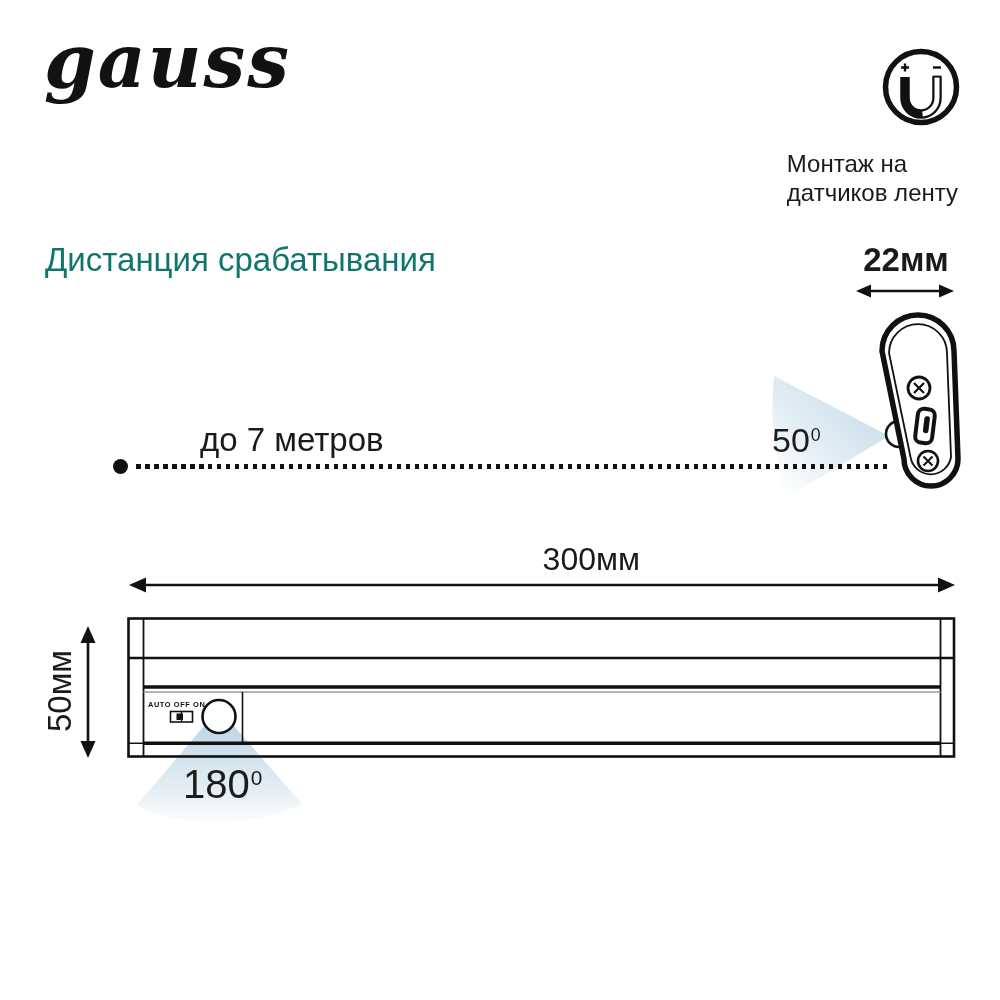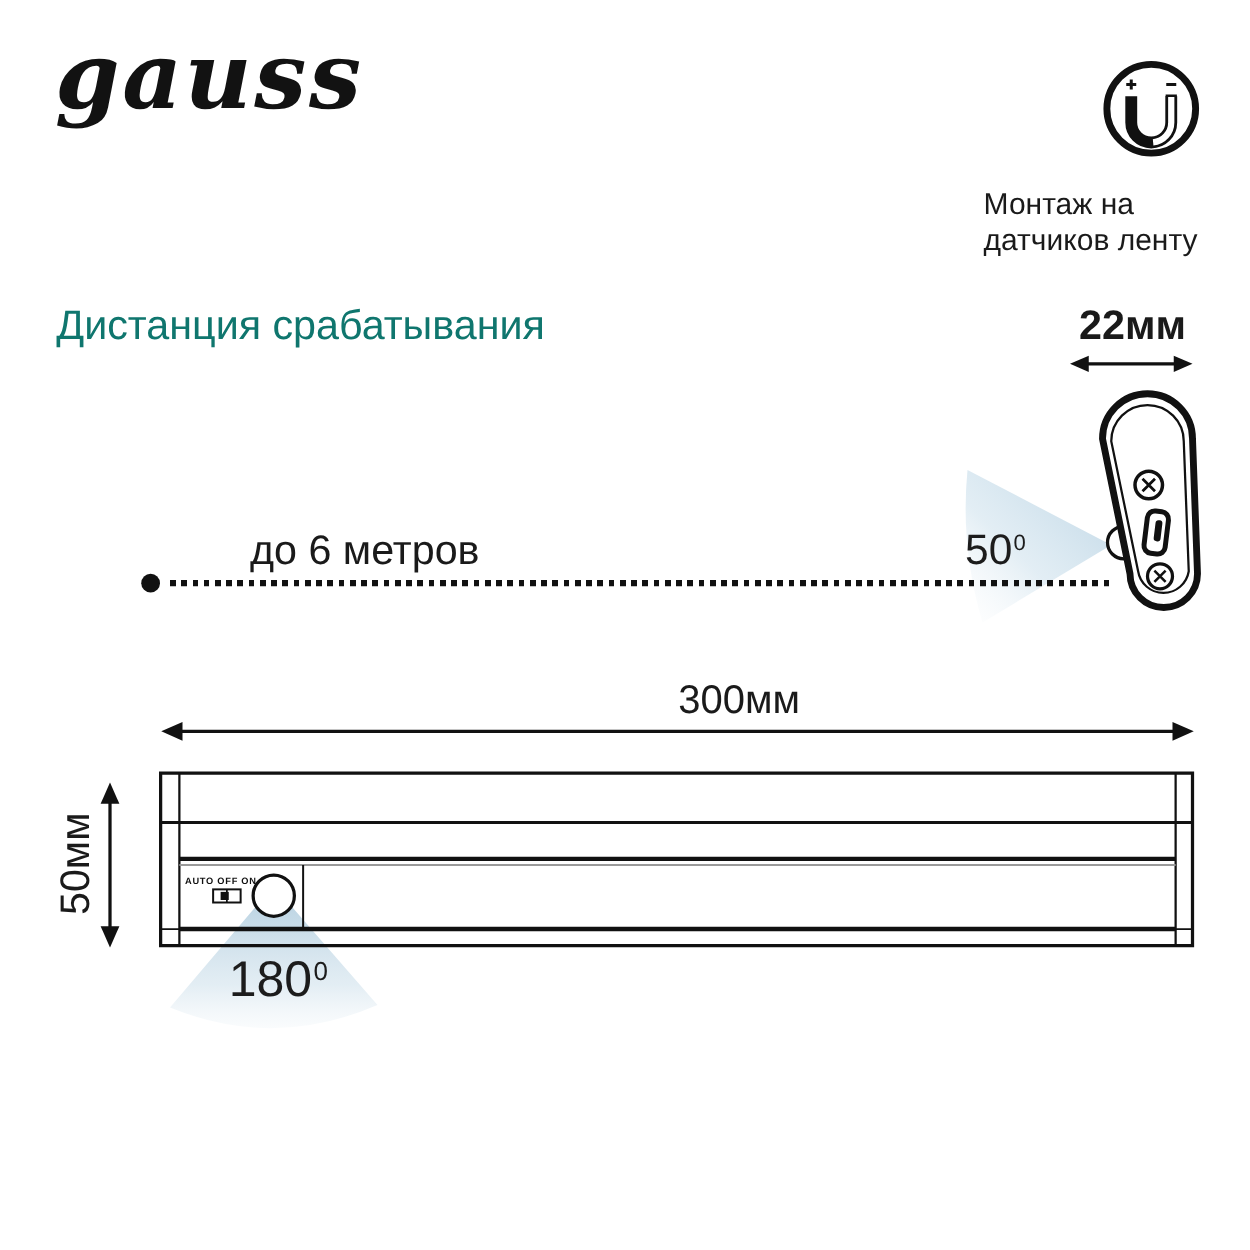--- a/index.html
+++ b/index.html
@@ -108,21 +108,21 @@
     <rect x="916.5" y="409" width="17" height="34" rx="6" fill="#fff" stroke="#111" stroke-width="4"></rect>
     <rect x="923.5" y="416" width="5.5" height="17" rx="2.5" fill="#111"></rect>
   </g>
 
   <g>
     <circle cx="928" cy="461" r="10" fill="#fff" stroke="#111" stroke-width="2.6"></circle>
     <path d="M 923.5,456.5 L 932.5,465.5 M 932.5,456.5 L 923.5,465.5" stroke="#111" stroke-width="2"></path>
   </g>
 </svg>
 
-<div class="abs distance-label">до 6 метров</div>
+<div class="abs distance-label">до 7 метров</div>
 <div class="abs beam-dot"></div>
 <div class="abs beam-line"></div>
 
 <div class="abs angle angle-60">
   <span>50</span><span class="sup">0</span>
 </div>
 
 <div class="abs dim-label dim300">300мм</div>
 <svg class="abs" style="left:120px;top:572px;" width="845" height="26" viewBox="120 572 845 26">
   <line x1="138" y1="585" x2="946" y2="585" stroke="#111" stroke-width="2.6"></line>

